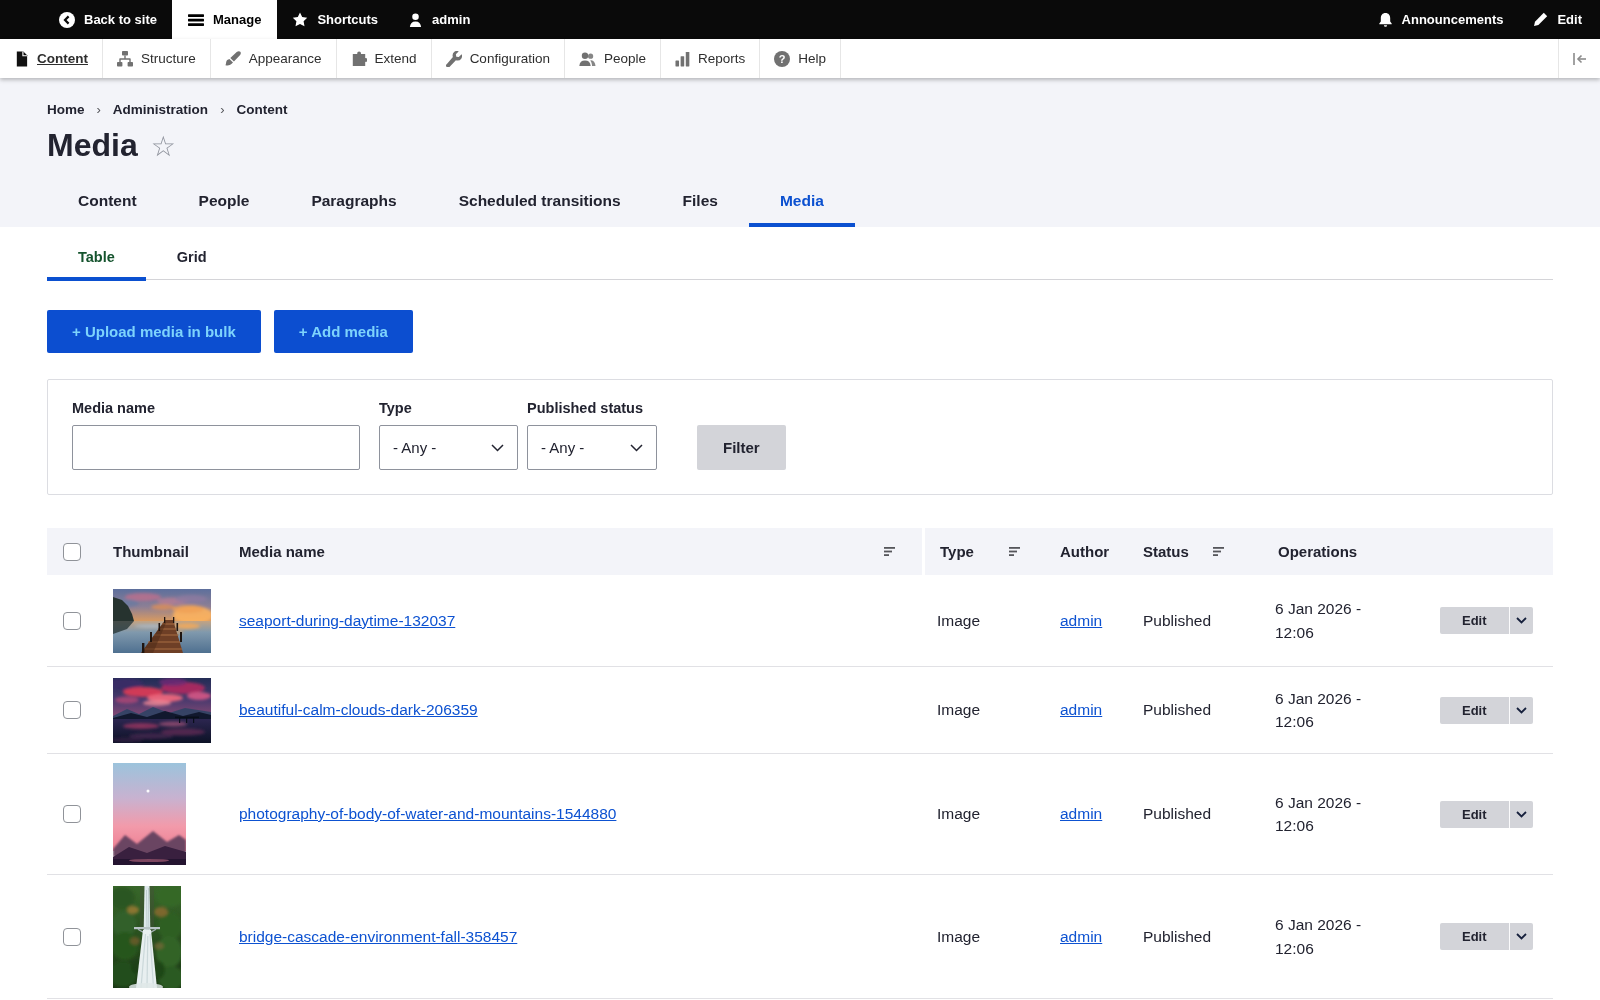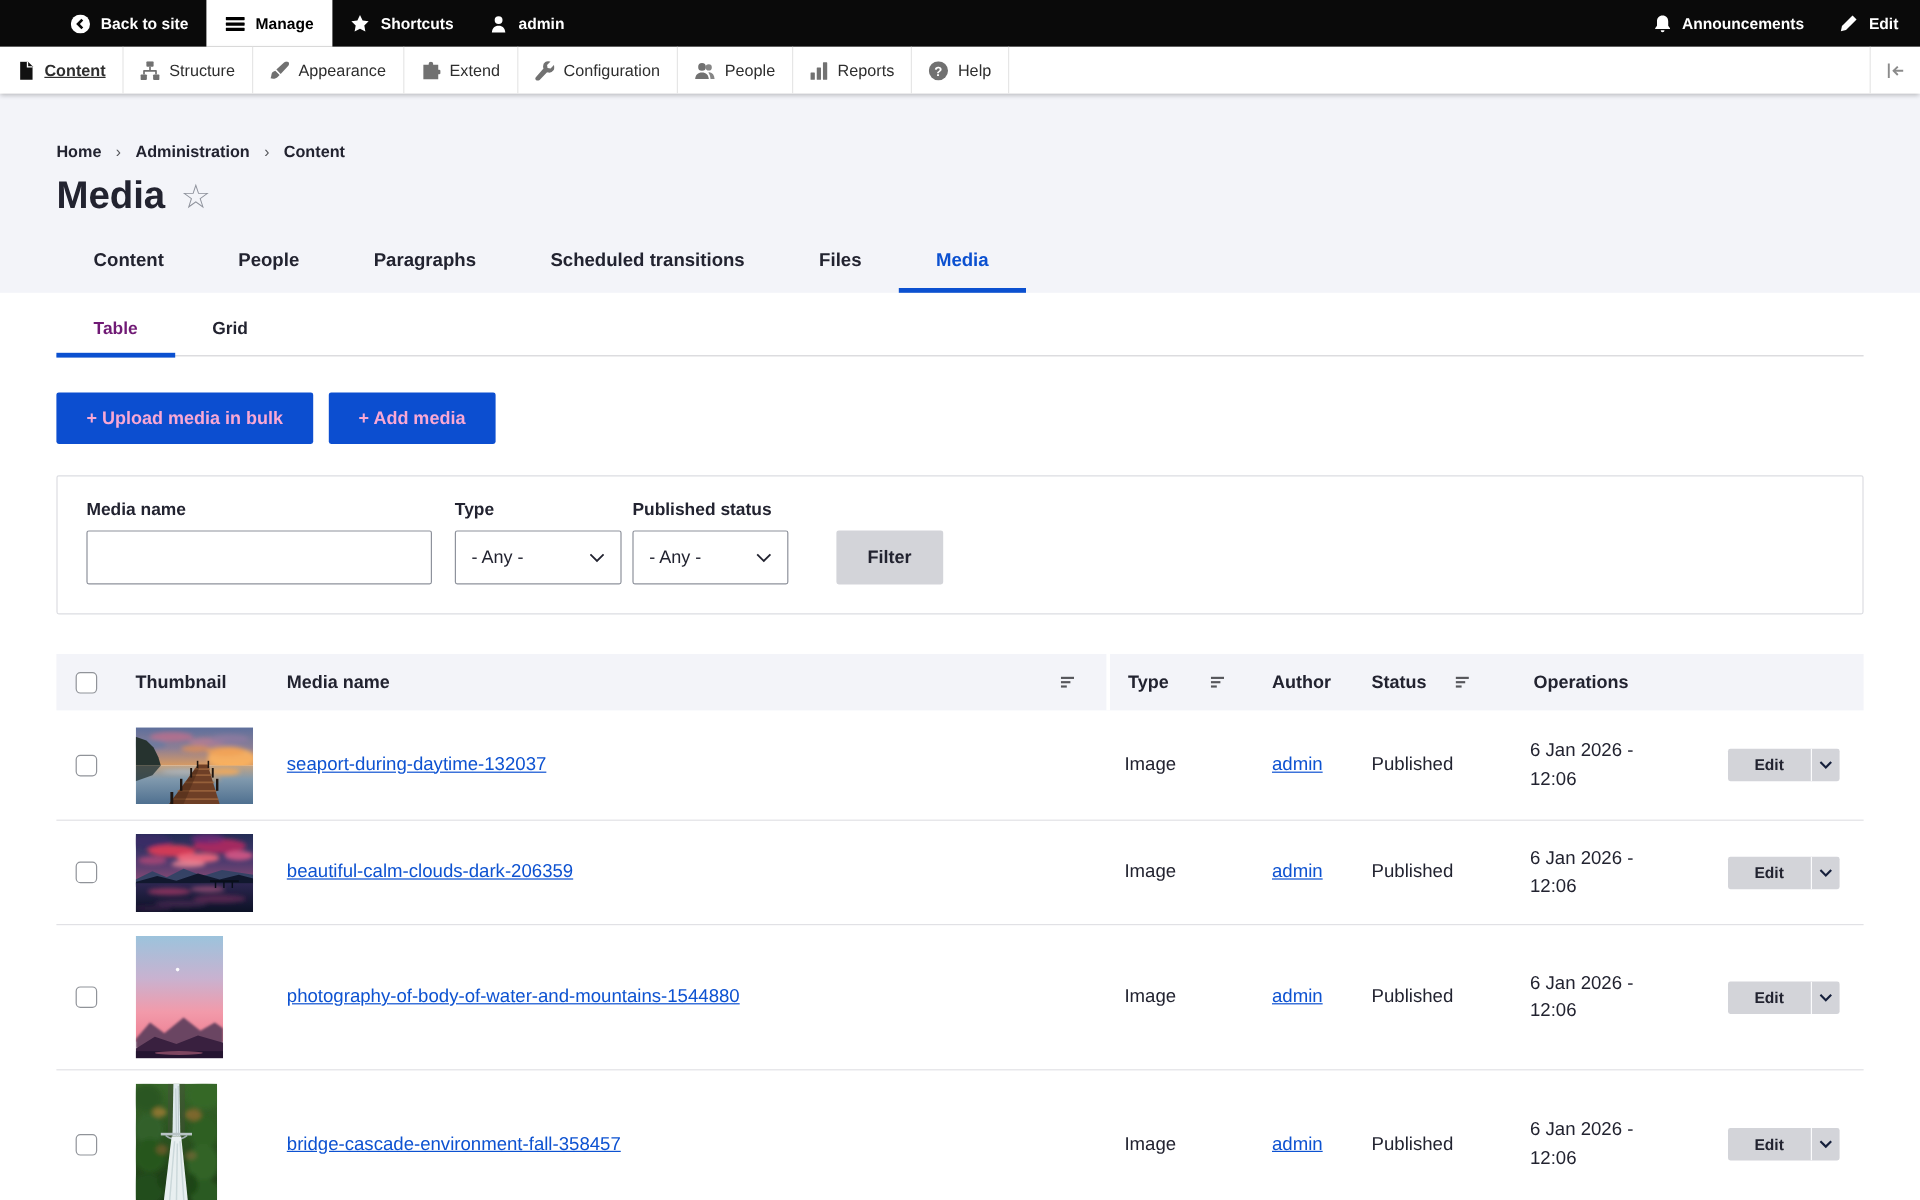--- a/index.html
+++ b/index.html
@@ -16,41 +16,41 @@
 
 .toolbar { height: 39px; background: #fff; display: flex; align-items: stretch; box-shadow: 0 2px 4px rgba(0,0,0,0.25); position: relative; z-index: 10; }
 .tool-item { display: flex; align-items: center; gap: 8px; padding: 0 14px; border-right: 1px solid #e6e6e6; font-size: 13.5px; color: #2e2e2e; }
 .tool-item .ticon { color: #717171; display: flex; }
 .tool-item.active .ticon { color: #111; }
 .tool-item.active .tlabel { text-decoration: underline; font-weight: bold; }
 .tool-spacer { flex: 1; }
 .tool-collapse { width: 42px; border-left: 1px solid #e6e6e6; display: flex; align-items: center; justify-content: center; color: #8b8b8b; }
 
 
-.header-region { background: #f3f4f9; padding-top: 41px; }
+.header-region { background: #f3f4f9; padding-top: 24px; }
 .breadcrumb { margin: 0 47px; font-size: 13.5px; font-weight: bold; display: flex; align-items: center; }
 .breadcrumb a { color: #222330; }
 .crumb-sep { color: #55565b; font-weight: normal; margin: 0 12px; font-size: 13px; }
 .title-row { margin: 10px 47px 0; display: flex; align-items: center; gap: 13px; }
 .page-title { font-size: 32px; font-weight: bold; color: #222330; }
 .fav-star { color: #8e929c; font-size: 28px; line-height: 1; margin-top: 2px; }
 .tabs { display: flex; padding-left: 47px; margin-top: 20px; }
 .tab { padding: 8px 31px 17px; font-size: 15.5px; font-weight: bold; position: relative; color: #222330; }
 .tab.active { color: #0b50d0; }
 .tab.active::after { content: ""; position: absolute; left: 0; right: 0; bottom: 0; height: 4px; background: #0b50d0; }
 
 
 .content { padding: 0 47px; }
 .subtabs { display: flex; border-bottom: 1px solid #d4d4d8; padding-top: 22px; }
 .subtab { padding: 0 31px 14px; font-size: 14.5px; font-weight: bold; position: relative; color: #222330; }
-.subtab.active { color: #701a75; }
+.subtab.active { color: #14532d; }
 .subtab.active::after { content: ""; position: absolute; left: 0; right: 0; bottom: -2px; height: 4px; background: #0b50d0; }
 
 .actions { margin-top: 30px; display: flex; gap: 13px; }
-.btn-primary { background: #0c4ed0; color: #f9a8d4; font-weight: bold; font-size: 15px; font-family: inherit; border: none; border-radius: 2px; height: 43px; padding: 0 25px; }
+.btn-primary { background: #0c4ed0; color: #7dd3fc; font-weight: bold; font-size: 15px; font-family: inherit; border: none; border-radius: 2px; height: 43px; padding: 0 25px; }
 
 .filter-panel { margin-top: 26px; border: 1px solid #dcdde2; border-radius: 2px; padding: 24px; display: flex; align-items: flex-end; height: 116px; }
 .fgroup .flabel { display: block; font-size: 14.5px; font-weight: bold; margin-bottom: 9px; }
 .f-input { width: 288px; height: 45px; border: 1px solid #8e929c; border-radius: 2px; background: #fff; font-size: 15px; padding: 0 12px; font-family: inherit; }
 .f-select { width: 139px; height: 45px; border: 1px solid #8e929c; border-radius: 2px; background: #fff; display: flex; align-items: center; justify-content: space-between; padding: 0 13px; font-size: 15px; }
 .fg-type { margin-left: 19px; }
 .fg-status { margin-left: 9px; }
 .fg-status .f-select { width: 130px; }
 .btn-filter { margin-left: 40px; height: 45px; padding: 0 26px; background: #d3d4d9; border: none; border-radius: 2px; font-size: 15px; font-weight: bold; font-family: inherit; color: #222330; }
 

